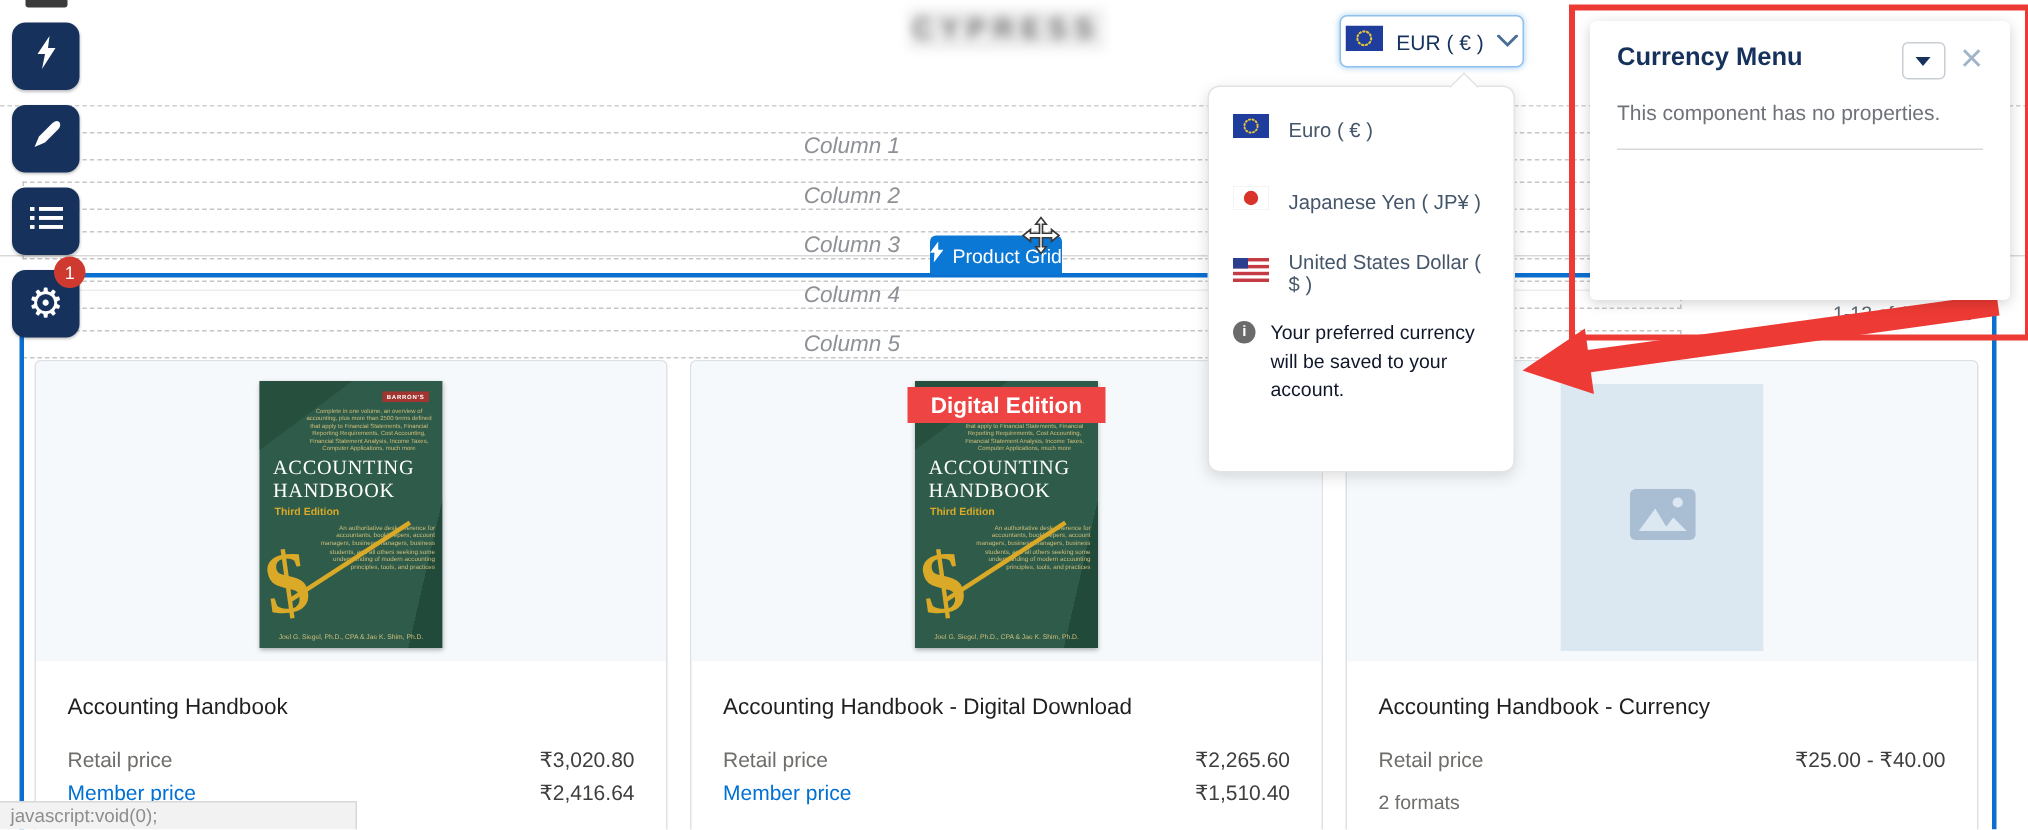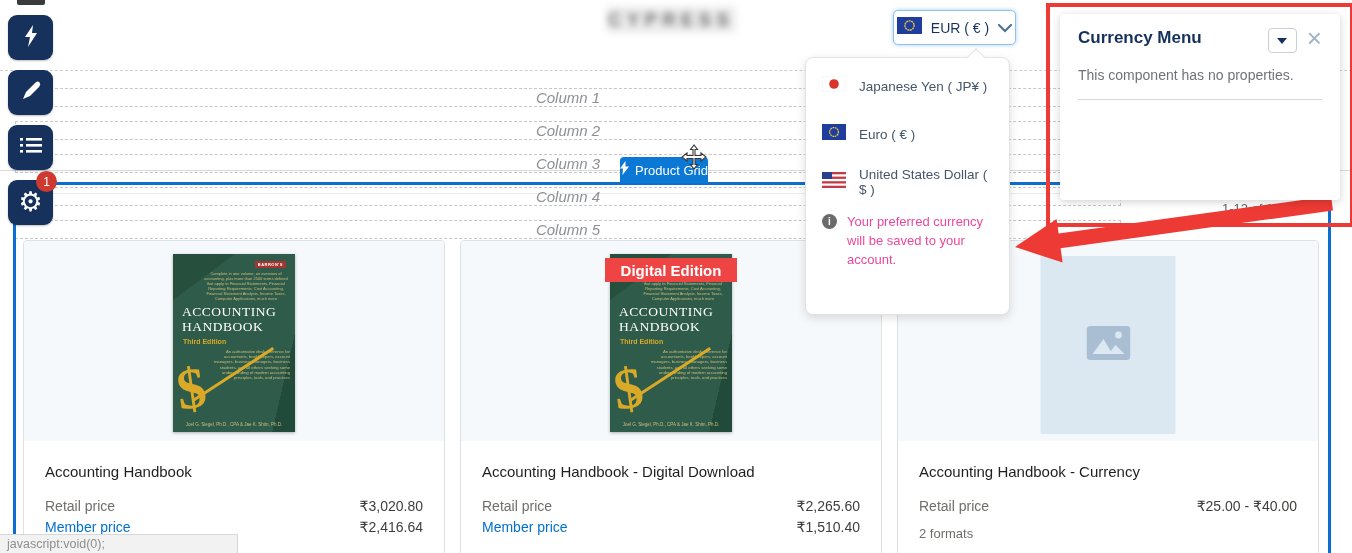--- a/index.html
+++ b/index.html
@@ -33,21 +33,21 @@
   
   .dropdown{position:absolute;left:805px;top:57px;width:205px;height:258px;background:#fff;
     border:1px solid #e3e3e3;border-radius:8px;box-shadow:0 3px 10px rgba(0,0,0,.13);z-index:40;padding-top:4px;box-sizing:border-box;}
   .notch{position:absolute;left:969px;top:51px;width:13px;height:13px;background:#fff;
     border-left:1px solid #e3e3e3;border-top:1px solid #e3e3e3;transform:rotate(45deg);z-index:41;}
   .menu-item{display:flex;align-items:center;gap:13px;height:48px;padding:0 16px;cursor:pointer;}
   .menu-item .mi-label{color:#46566a;font-size:13.5px;}
   .menu-note{display:flex;gap:10px;padding:6px 16px 0 16px;align-items:flex-start;}
   .info-icon{width:15px;height:15px;border-radius:50%;background:#6b6b6b;color:#fff;font-size:10px;font-weight:bold;
     display:flex;align-items:center;justify-content:center;margin-top:2px;flex:0 0 auto;}
-  .menu-note .note-text{color:#ec4899;font-size:13px;line-height:19px;width:150px;}
+  .menu-note .note-text{color:#0f172a;font-size:13px;line-height:19px;width:150px;}
   
   .columns-row{position:absolute;left:15px;top:88px;width:1106px;height:58px;display:flex;gap:14px;z-index:2;flex-direction:column;}
   .column{flex:1;border:1px dashed #c8c6c4;display:flex;align-items:center;justify-content:center;cursor:pointer;}
   .column .col-label{color:#8d9196;font-style:italic;font-size:15px;}
   
   .component-tab{position:absolute;left:620px;top:157px;width:88px;height:26px;background:#0b78d5;
     border-radius:4px 4px 0 0;display:flex;align-items:center;justify-content:center;gap:6px;z-index:4;cursor:pointer;}
   .component-tab .tab-label{color:#fff;font-size:13px;}
   .move-cursor{position:absolute;left:681px;top:144px;z-index:6;}
   .pagination{position:absolute;left:1222px;top:201px;font-size:13px;color:#5a6872;z-index:2;}
@@ -260,34 +260,34 @@
     <span class="price-label">Retail price</span>
     <span class="price-value">₹25.00 - ₹40.00</span>
   </div>
   <div class="formats">2 formats</div>
 </div>
 
 <div class="dropdown">
   <div class="menu-item">
     <span class="flag">
       <svg width="24" height="16" viewBox="0 0 24 16">
+          <rect width="24" height="16" fill="#1f3d9c"></rect>
+        <circle cx="12" cy="8" r="4.4" fill="none" stroke="#e7c33c" stroke-width="1.3" stroke-dasharray="0.8 1.6" stroke-linecap="round"></circle>
+        </svg>
+    </span>
+    <span class="mi-label">Euro ( € )</span>
+  </div>
+  <div class="menu-item">
+    <span class="flag">
+      <svg width="24" height="16" viewBox="0 0 24 16">
           <rect width="24" height="16" fill="#ffffff" stroke="#f1f1f1"></rect>
         <circle cx="12" cy="8" r="4.8" fill="#d8342c"></circle>
         </svg>
     </span>
     <span class="mi-label">Japanese Yen ( JP¥ )</span>
-  </div>
-  <div class="menu-item">
-    <span class="flag">
-      <svg width="24" height="16" viewBox="0 0 24 16">
-          <rect width="24" height="16" fill="#1f3d9c"></rect>
-        <circle cx="12" cy="8" r="4.4" fill="none" stroke="#e7c33c" stroke-width="1.3" stroke-dasharray="0.8 1.6" stroke-linecap="round"></circle>
-        </svg>
-    </span>
-    <span class="mi-label">Euro ( € )</span>
   </div>
   <div class="menu-item">
     <span class="flag">
       <svg width="24" height="16" viewBox="0 0 24 16">
           <rect width="24" height="16" fill="#fff"></rect>
         <rect y="0" width="24" height="2.3" fill="#c43b44"></rect>
           <rect y="4.6" width="24" height="2.3" fill="#c43b44"></rect>
         <rect y="9.2" width="24" height="2.3" fill="#c43b44"></rect>
           <rect y="13.7" width="24" height="2.3" fill="#c43b44"></rect>
         <rect width="10" height="7" fill="#2c3e8e"></rect>

